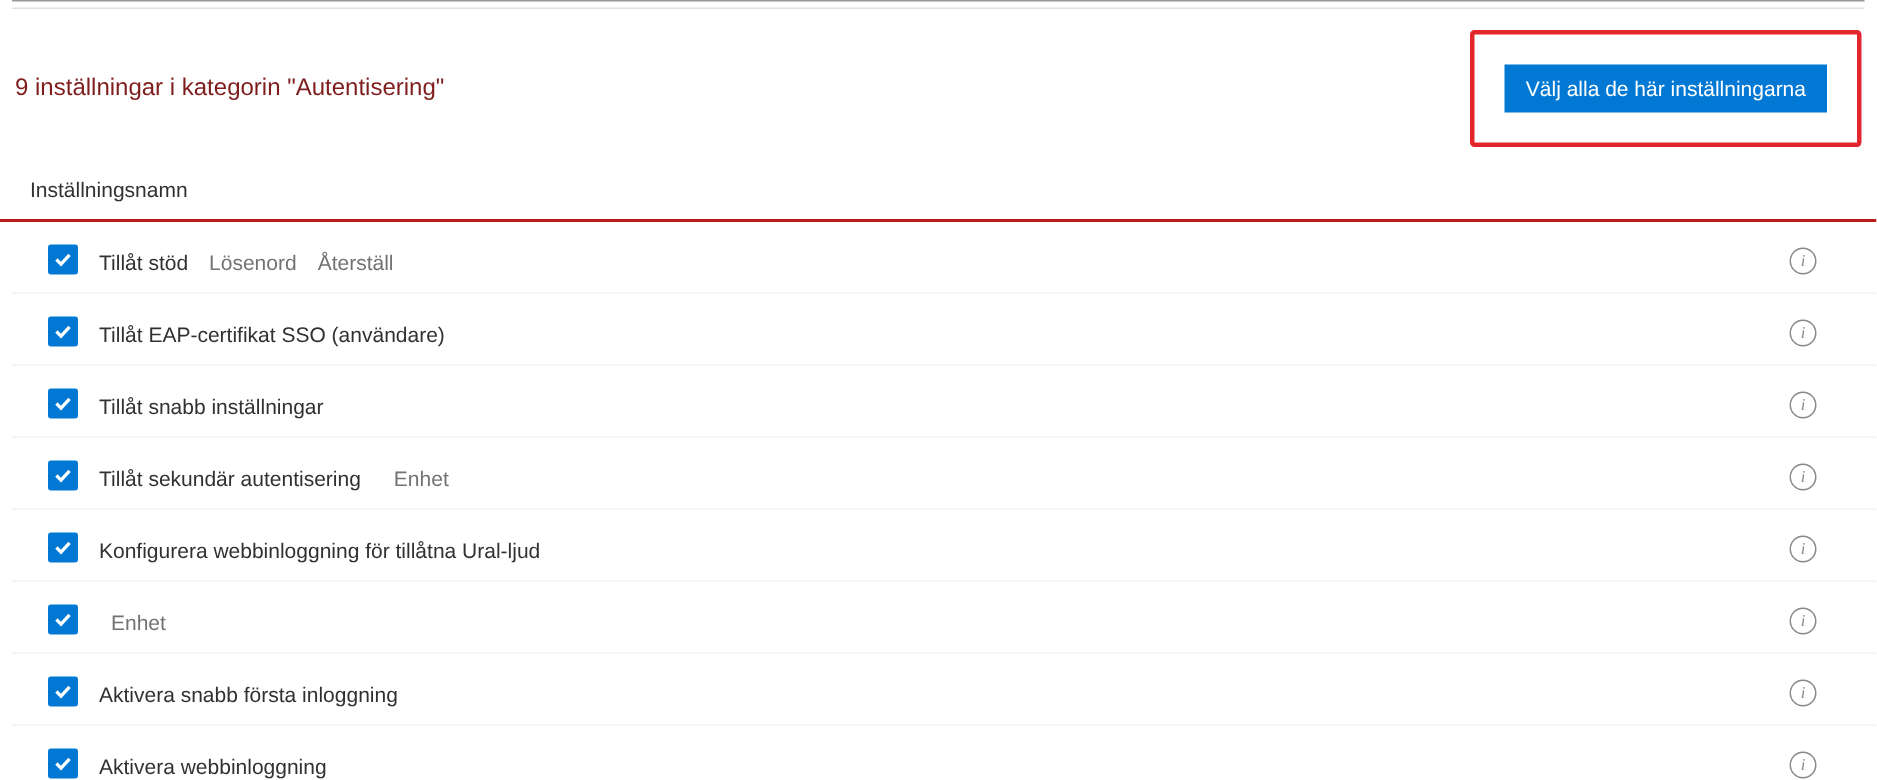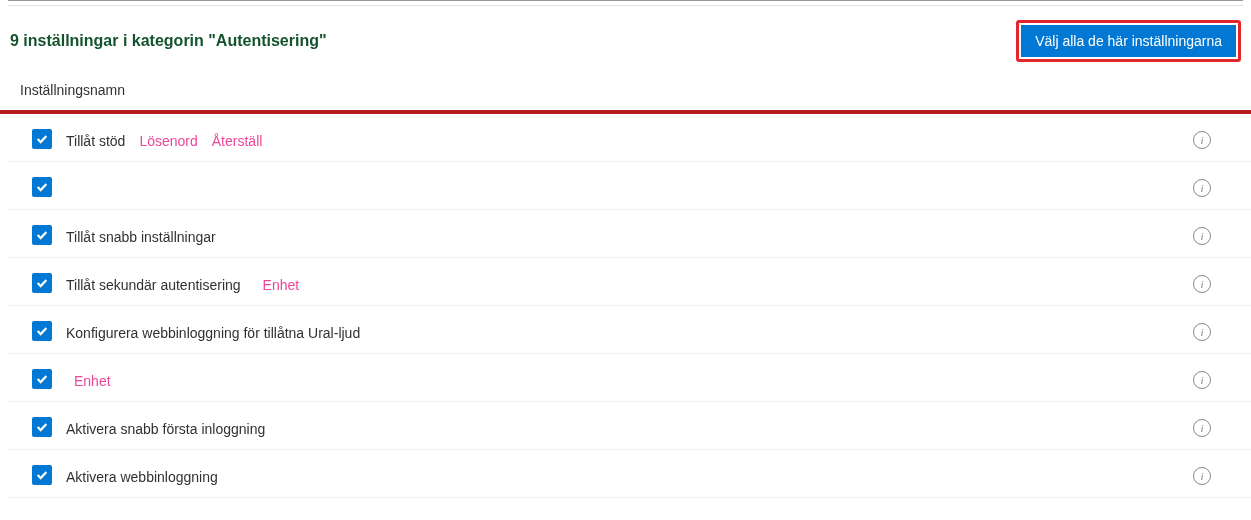--- a/index.html
+++ b/index.html
@@ -19,44 +19,44 @@
       margin: 0 8px;
     }
     .header {
       display: flex;
       align-items: center;
       justify-content: space-between;
       padding: 14px 10px 10px 10px;
     }
     .header-title {
       font-size: 16px;
-      font-weight: 700;
-      color: #14532d;
+      font-weight: 400;
+      color: #7f1d1d;
     }
     .select-all-btn {
       background: #0078d4;
       color: #fff;
       border: none;
       padding: 8px 14px;
       font-size: 14px;
       cursor: pointer;
       font-family: inherit;
       white-space: nowrap;
     }
     .select-all-wrapper {
       border: 3px solid #e3262d;
       border-radius: 3px;
-      padding: 2px;
+      padding: 20px;
       display: inline-block;
     }
     .column-header {
       padding: 10px 12px 12px 20px;
       font-size: 14px;
       color: #323130;
-      border-bottom: 4px solid #b91c1c;
+      border-bottom: 2px solid #b91c1c;
     }
     .list-container {
       position: relative;
       height: 400px;
       overflow-y: scroll;
       margin: 0 0 0 8px;
     }
     .list-container::-webkit-scrollbar {
       width: 17px;
     }
@@ -96,21 +96,21 @@
       stroke-width: 2.5;
       fill: none;
     }
     .row-label {
       margin-left: 14px;
       flex: 0 0 auto;
       color: #323130;
     }
     .row-extra {
       margin-left: 22px;
-      color: #ec4899;
+      color: #737373;
     }
     .row-extra.tight { margin-left: 14px; }
     .spacer { flex: 1; }
     .info-icon {
       width: 18px;
       height: 18px;
       border: 1px solid #8a8886;
       border-radius: 50%;
       display: flex;
       align-items: center;
@@ -154,20 +154,21 @@
     <span class="spacer"></span>
     <span class="info-icon">i</span>
   </div>
 
   <div class="row">
     <div class="checkbox">
       <svg viewBox="0 0 16 16">
           <polyline points="3,8 6.5,11.5 13,4.5"></polyline>
         </svg>
     </div>
+    <span class="row-label">Tillåt EAP-certifikat SSO (användare)</span>
     <span class="spacer"></span>
     <span class="info-icon">i</span>
   </div>
 
   <div class="row">
     <div class="checkbox">
       <svg viewBox="0 0 16 16">
           <polyline points="3,8 6.5,11.5 13,4.5"></polyline>
         </svg>
     </div>

